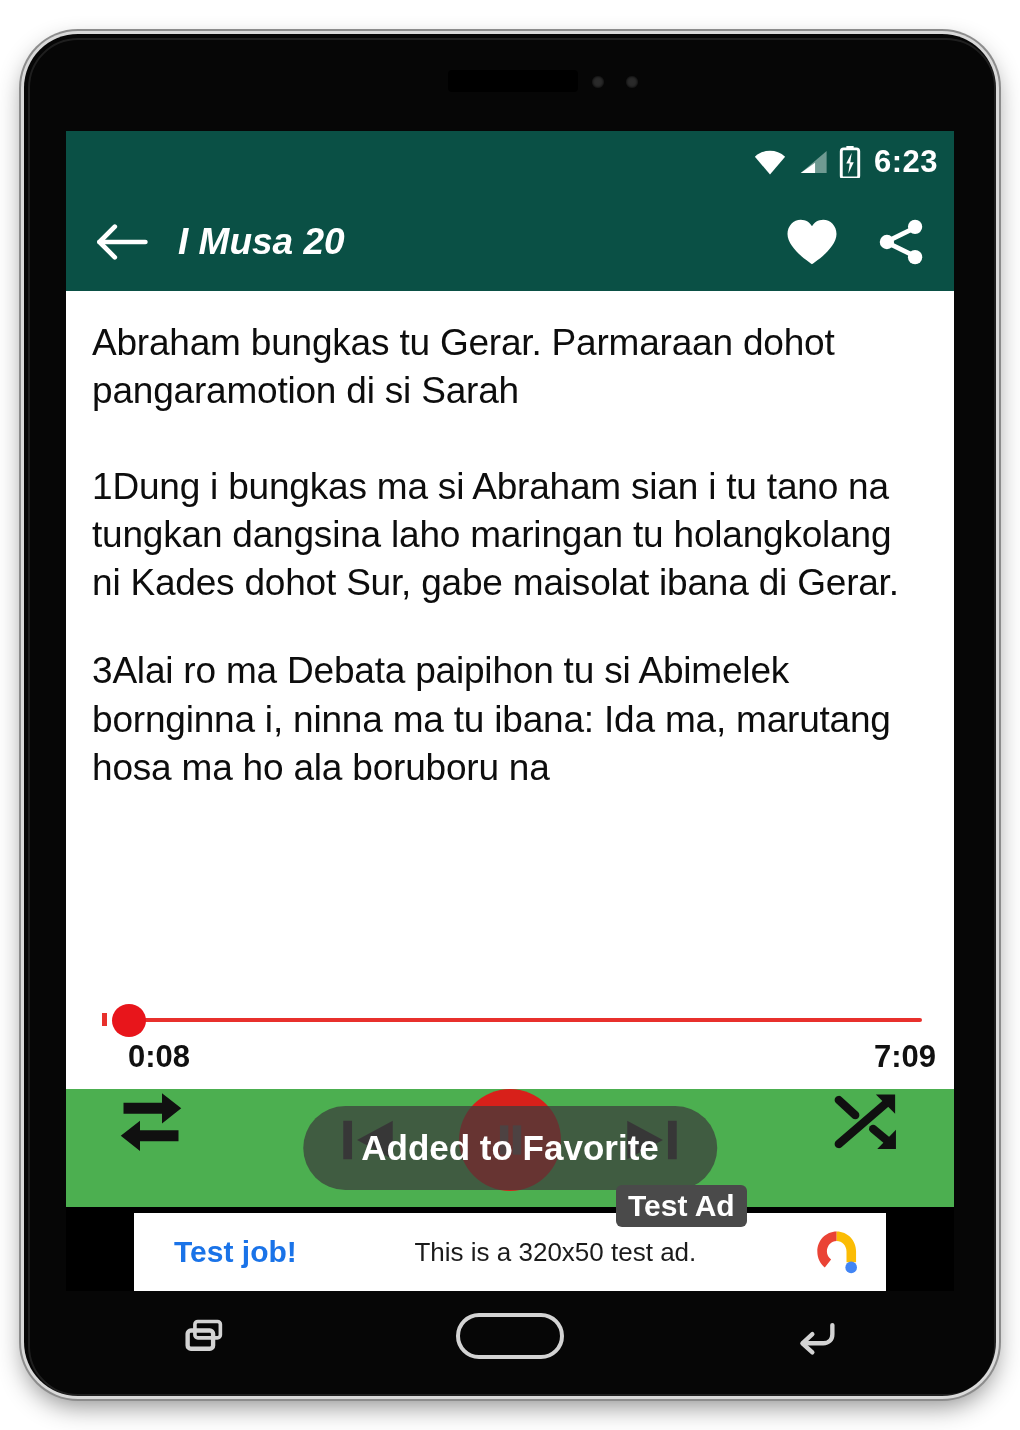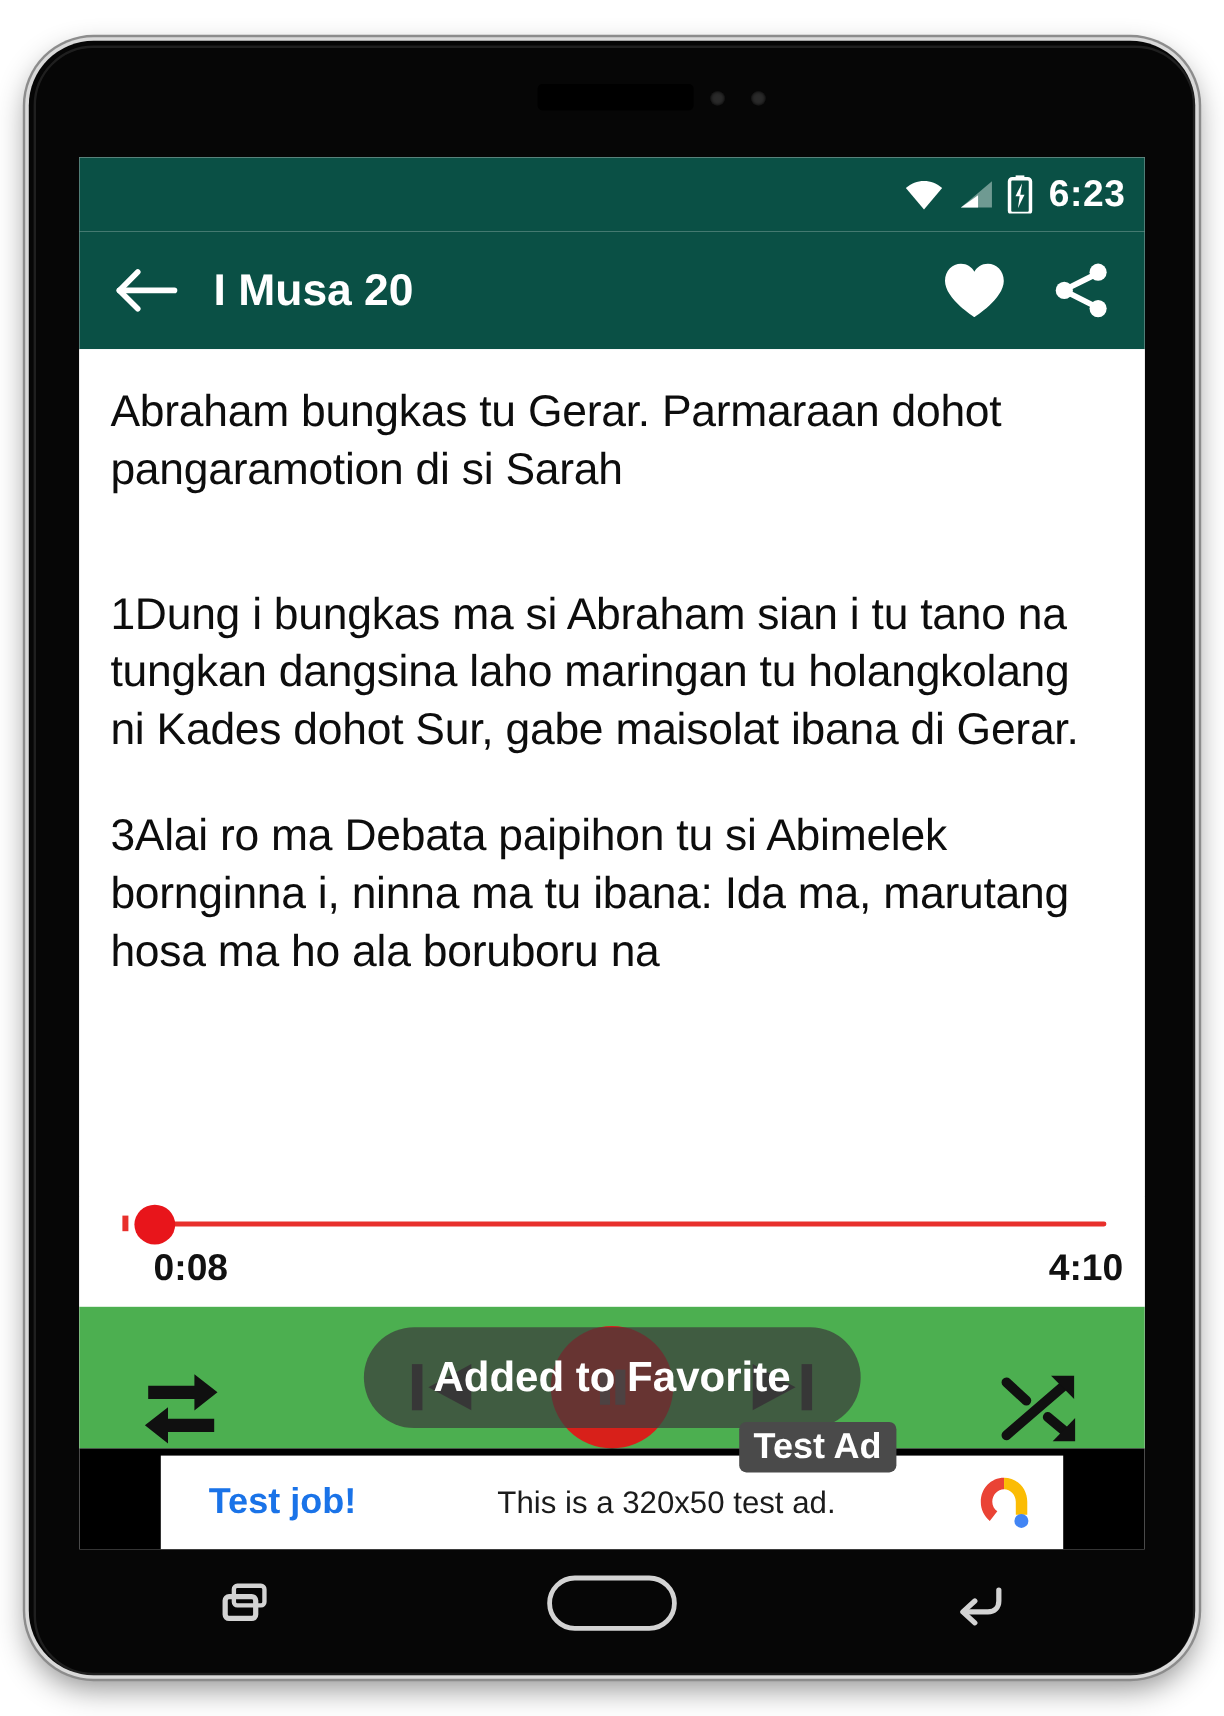--- a/index.html
+++ b/index.html
@@ -103,40 +103,41 @@
     padding: 0 26px 0 24px;
     box-sizing: border-box;
   }
   #back-button { width: 64px; display: flex; align-items: center; justify-content: center; cursor: pointer; }
   #app-title {
     color: #ffffff;
     font-size: 37px;
     font-weight: bold;
     margin-left: 24px;
     flex: 1;
+    font-style: italic;
   }
   .appbar-action { margin-left: 34px; display: flex; align-items: center; cursor: pointer; }
 
   
   #content {
     position: relative;
     background: #ffffff;
     height: 706px;
     padding: 28px 30px 0 26px;
     box-sizing: border-box;
     overflow: hidden;
   }
   .passage {
     color: #0d0d0d;
     font-size: 37px;
     line-height: 1.30;
     margin: 0 0 40px 0;
     letter-spacing: -0.2px;
   }
-  #passage-heading { margin-bottom: 73px; }
+  #passage-heading { margin-bottom: 48px; }
 
   
   #seek-area {
     position: relative;
     background: #ffffff;
     height: 92px;
     box-sizing: border-box;
   }
   #seek-row {
     position: relative;
@@ -182,21 +183,21 @@
     font-size: 31px;
     font-weight: bold;
   }
 
   
   #player-bar {
     position: relative;
     height: 118px;
     background: #4caf50;
     display: flex;
-    align-items: flex-end;
+    align-items: flex-start;
     justify-content: space-between;
     padding: 0 30px;
     box-sizing: border-box;
   }
   .player-side-btn { width: 110px; display: flex; align-items: center; justify-content: center; cursor: pointer; }
   #transport {
     display: flex;
     align-items: center;
     gap: 58px;
   }
@@ -357,21 +358,21 @@
   </div>
 
   <div id="seek-area">
     <div id="seek-row">
       <div id="seek-tick"></div>
       <div id="seek-track"></div>
       <div id="seek-thumb"></div>
     </div>
     <div id="time-row">
       <span class="time-label">0:08</span>
-      <span class="time-label">4:10</span>
+      <span class="time-label">7:09</span>
     </div>
   </div>
 
   <div id="player-bar">
     <span class="player-side-btn">
       <svg width="72" height="66" viewBox="0 0 26 24">
         <path d="M3 4 L3 9 L17 9 L17 12.5 L24 7 L17 1.5 L17 5 L3 5 Z" fill="#101010"></path>
         <path d="M23 20 L23 15 L9 15 L9 11.5 L2 17 L9 22.5 L9 19 L23 19 Z" fill="#101010"></path>
       </svg>
     </span>

